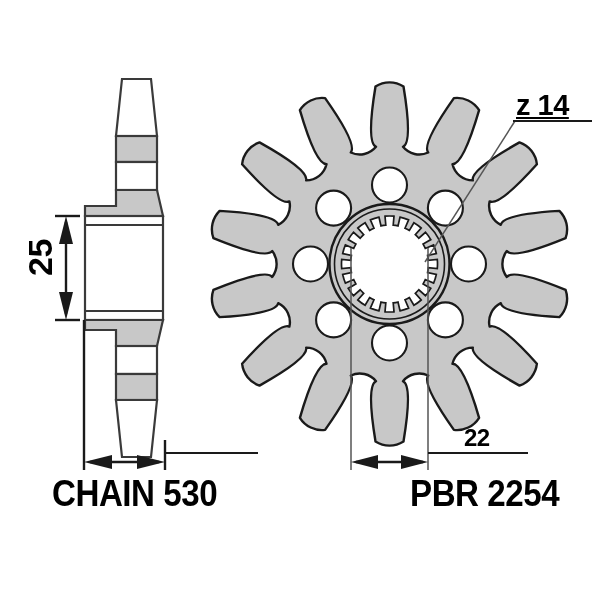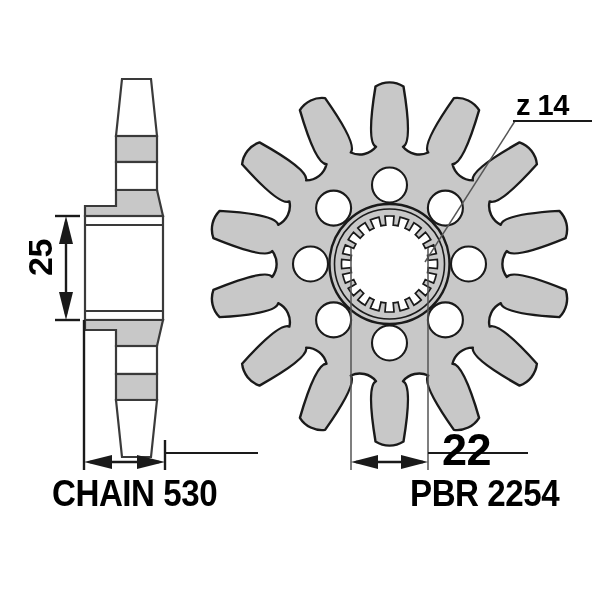--- a/index.html
+++ b/index.html
@@ -8,22 +8,22 @@
   #stage{position:relative;width:600px;height:600px;background:#fff;}
   #draw{position:absolute;left:0;top:0;width:600px;height:600px;}
   .lbl{position:absolute;font-weight:bold;color:#000;white-space:nowrap;
        font-family:"Liberation Sans", sans-serif;letter-spacing:-0.5px;}
   #lbl-25{left:22px;top:238px;font-size:34px;
           transform:rotate(-90deg);transform-origin:50% 50%;}
   #lbl-188{left:182px;top:424px;font-size:33px;}
   #lbl-188 .dec{font-size:23px;}
   #lbl-chain{left:52px;top:473px;font-size:36px;transform:scaleX(0.92);
              transform-origin:0 0;}
-  #lbl-z14{left:516px;top:89px;font-size:29px;}
-  #lbl-22{left:442px;top:424px;font-size:45px;}
+  #lbl-z14{left:516px;top:89px;font-size:29px;text-decoration:underline;}
+  #lbl-22{left:464px;top:424px;font-size:24px;}
   #lbl-pbr{left:410px;top:473px;font-size:36px;transform:scaleX(0.92);
            transform-origin:0 0;}
 </style>
 </head>
 <body>
 
 <div id="stage">
 
   <svg id="draw" viewBox="0 0 600 600">
 

